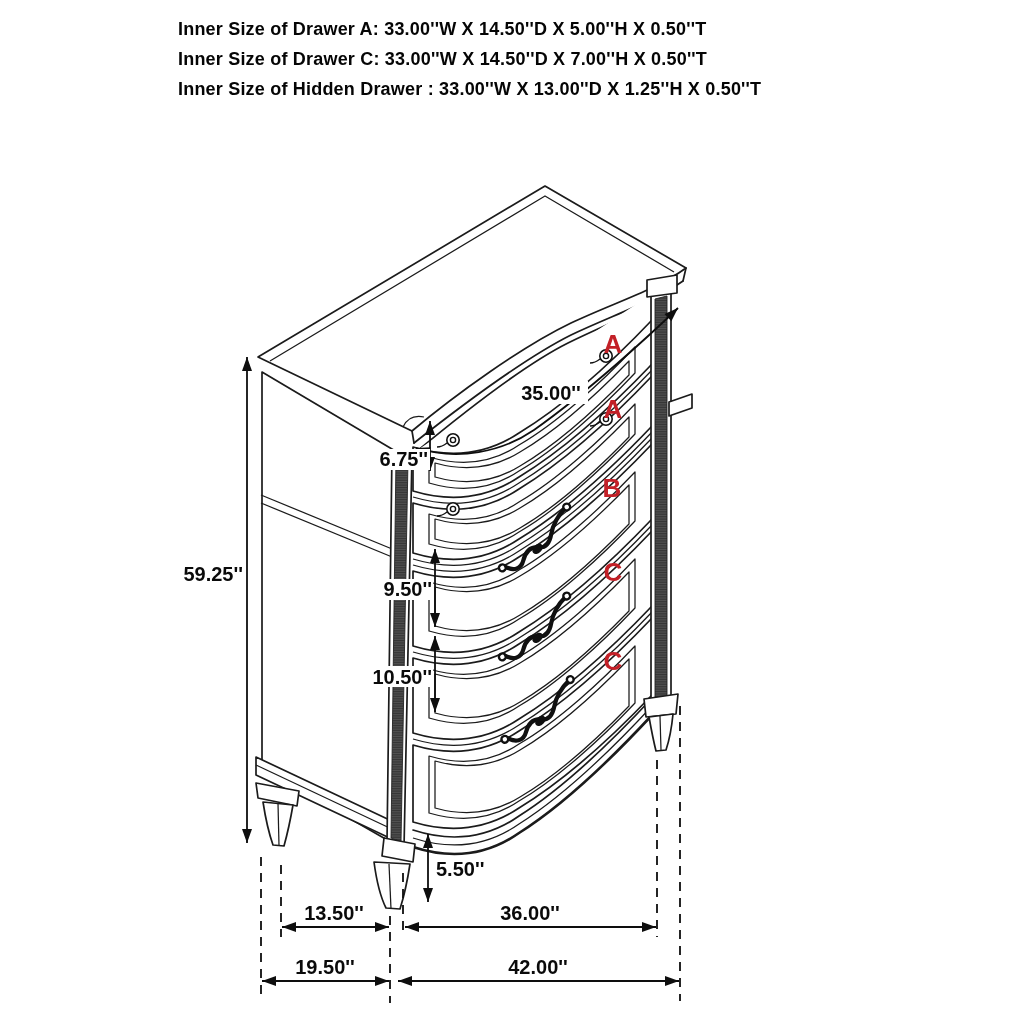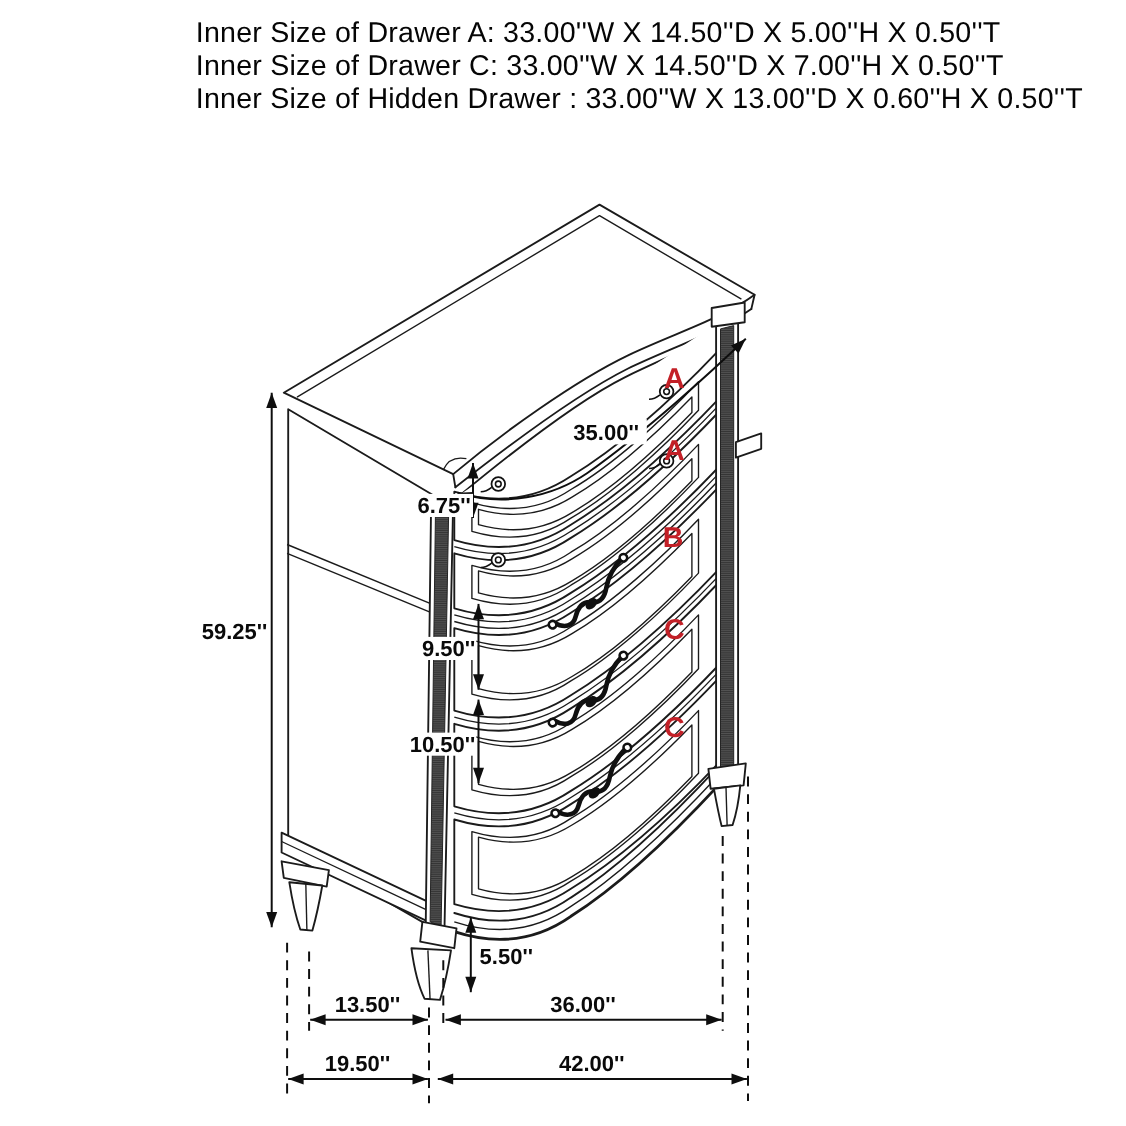--- a/index.html
+++ b/index.html
@@ -1,38 +1,38 @@
 <!DOCTYPE html>
 <html><head>
 <meta charset="utf-8">
 <style>
   html,body{margin:0;padding:0;background:#fff;}
   .canvas{position:relative;width:1024px;height:1024px;background:#ffffff;overflow:hidden;
           font-family:"Liberation Sans",sans-serif;}
-  .spec-header{position:absolute;left:178px;top:14px;font-weight:400;font-size:26px;
+  .spec-header{position:absolute;left:178px;top:14px;font-weight:700;font-size:18px;
                line-height:30px;color:#050505;letter-spacing:0.2px;white-space:nowrap;}
   .spec-header div{height:30px;}
   svg text{font-family:"Liberation Sans",sans-serif;font-weight:700;font-size:20px;fill:#0a0a0a;}
   svg text.rl{font-size:26px;fill:#c32027;}
   .ln{stroke:#1b1b1b;stroke-width:1.7;fill:none;stroke-linejoin:round;stroke-linecap:round;}
   .lnf{stroke:#1b1b1b;stroke-width:1.7;fill:#ffffff;stroke-linejoin:round;}
   .thin{stroke:#1b1b1b;stroke-width:1.25;fill:none;stroke-linejoin:round;}
   .dim{stroke:#0e0e0e;stroke-width:1.8;fill:none;}
   .dash{stroke:#0e0e0e;stroke-width:1.8;fill:none;stroke-dasharray:9 7;}
   .bg{fill:#ffffff;}
 </style>
 </head>
 <body>
 
 <div class="canvas">
 
   <div class="spec-header">
     <div>Inner Size of Drawer A: 33.00''W X 14.50''D X 5.00''H X 0.50''T</div>
     <div>Inner Size of Drawer C: 33.00''W X 14.50''D X 7.00''H X 0.50''T</div>
-    <div>Inner Size of Hidden Drawer : 33.00''W X 13.00''D X 0.60''H X 0.50''T</div>
+    <div>Inner Size of Hidden Drawer : 33.00''W X 13.00''D X 1.25''H X 0.50''T</div>
   </div>
 
   <svg width="1024" height="1024" viewBox="0 0 1024 1024" style="position:absolute;left:0;top:0;">
     <defs>
       <marker id="arr" markerUnits="userSpaceOnUse" markerWidth="16" markerHeight="12" viewBox="0 0 16 12" refX="15" refY="6" orient="auto-start-reverse">
         <path d="M1,1 L15,6 L1,11 Z" fill="#0e0e0e"></path>
       </marker>
       <pattern id="knurl" width="6" height="3.4" patternUnits="userSpaceOnUse">
         <rect width="6" height="3.4" fill="#8d8d8d"></rect>
         <path d="M0,1 h6 M0,2.6 h6" stroke="#181818" stroke-width="1.1"></path>

